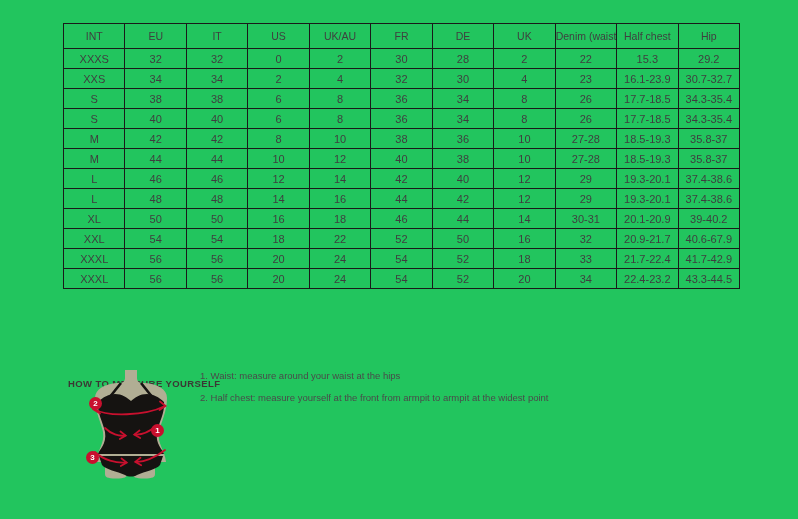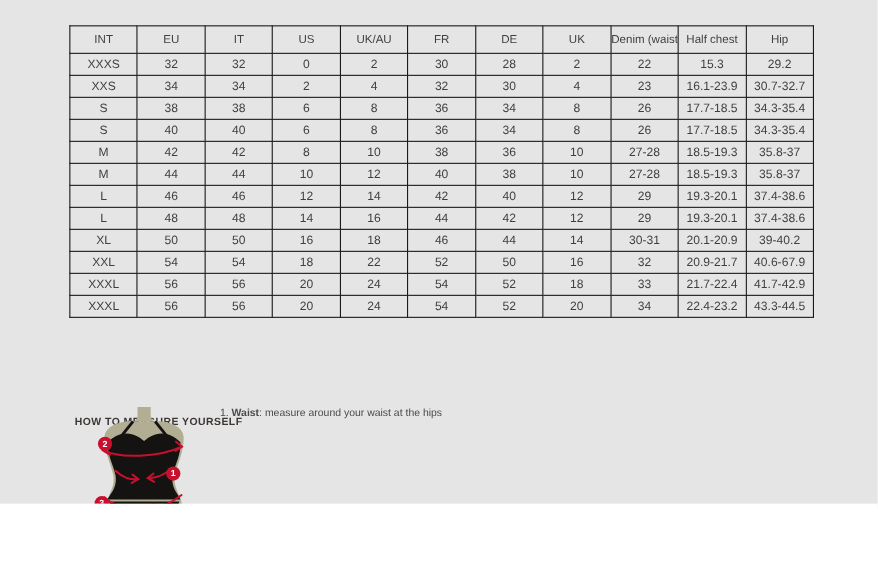--- a/index.html
+++ b/index.html
@@ -1,21 +1,21 @@
 <!DOCTYPE html>
 <html style="--accent-red: #c8102e; --body-tan: #b1ae94; --garment-black: #151311; --text-dark: #3f3f3f; --border: #1a1a1a; --heading-color: #3b3734; --step-text: #4a4a4a;"><head>
 <meta charset="utf-8">
 <style>
   * { margin: 0; padding: 0; box-sizing: border-box; }
   html, body { background: #ffffff; }
   .page {
     position: relative;
     width: 798px;
-    height: 458px;
-    background: #e5e5e5;
+    height: 519px;
+    background: #22c55e;
     font-family: "Liberation Sans", sans-serif;
     overflow: hidden;
   }
   
   .size-table {
     position: absolute;
     left: 63px;
     top: 23px;
     width: 677px;
     border-collapse: collapse;
@@ -73,21 +73,21 @@
     left: 200px;
     top: 365px;
     list-style: none;
   }
   .steps li {
     font-size: 9.5px;
     color: var(--step-text, #4a4a4a);
     line-height: 22px;
     white-space: nowrap;
   }
-  .step-term { font-weight: 700; margin-top: 36px; }
+  .step-term { font-weight: 400; margin-top: 36px; }
 </style>
 </head>
 <body>
 
 <div class="page">
 
   <table class="size-table">
     <thead>
       <tr id="size-head">
           <th>INT</th>
@@ -308,15 +308,16 @@
         <path d="M55.5,89.8 L50.3,93.9 L56.2,97.3"></path>
       </g>
     </svg>
     <div class="badge badge-2">2</div>
     <div class="badge badge-1">1</div>
     <div class="badge badge-3">3</div>
   </div>
 
   <ol id="steps" class="steps">
       <li><span class="step-num">1. </span><span class="step-term">Waist</span><span>: measure around your waist at the hips</span></li>
+      <li><span class="step-num">2. </span><span class="step-term">Half chest</span><span>: measure yourself at the front from armpit to armpit at the widest point</span></li>
     </ol>
 
 </div>
 
 </body></html>

